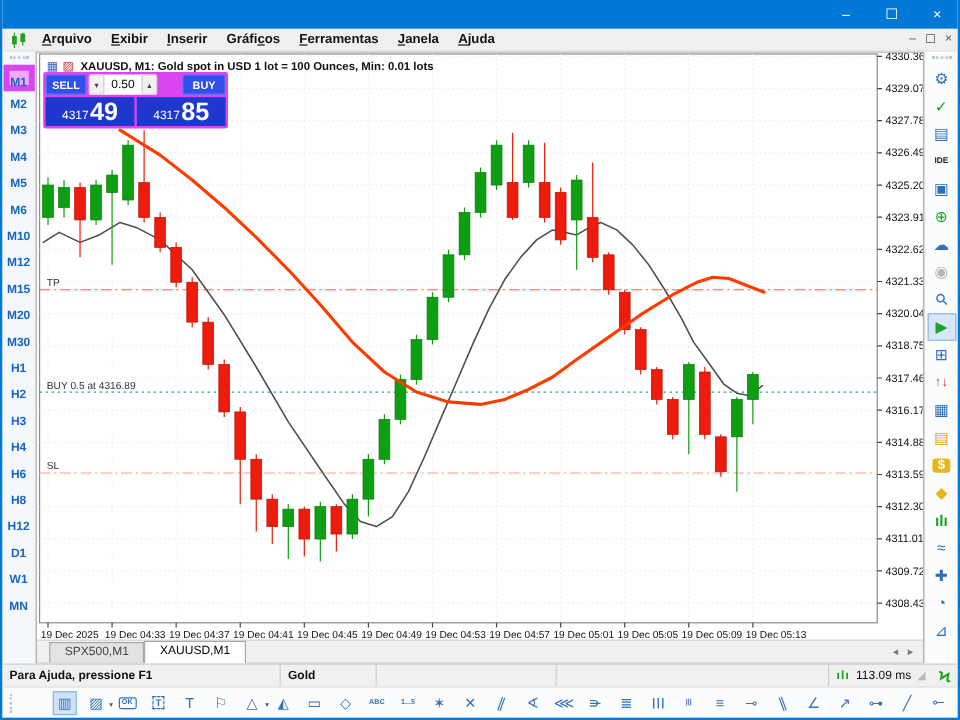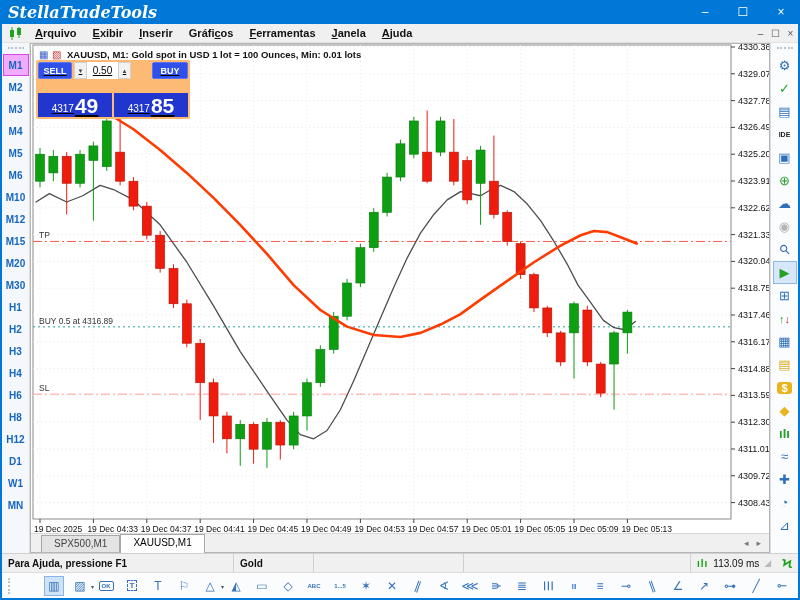--- a/index.html
+++ b/index.html
@@ -22,36 +22,36 @@
   .logo-svg{width:15px;height:13px;margin:0 4px 0 6px;}
   .mdi-controls{margin-left:auto;display:flex;color:#555;font-size:10px;}
   .mdi-controls span{width:15px;text-align:center;}
   
   .workspace{position:absolute;left:0;top:43px;width:796px;height:510px;display:flex;}
   .tf-sidebar{width:28px;background:#f4f7fb;border-right:1px solid #dcdcdc;display:flex;
               flex-direction:column;align-items:center;padding-top:2px;}
   .grip{width:16px;height:4px;border-top:2px dotted #b8c4d0;margin:2px 0 3px 0;}
   .tf-item{width:26px;height:22px;line-height:22px;text-align:center;font-size:10px;font-weight:bold;
            color:#1666c0;border:1px solid transparent;}
-  .tf-item.active{background:#f0abfc;border:1px solid #d946ef;}
+  .tf-item.active{background:#f0abfc;border:5px solid #d946ef;}
   .chart-window{width:740px;height:510px;background:#fff;position:relative;border:1px solid #b5b5b5;}
   .chart-body{position:relative;width:738px;height:489px;}
   .chart-body svg{position:absolute;left:0;top:0;}
   
-  .trade-panel{position:absolute;left:5px;top:16px;width:154px;background:#fdba74;padding:2px;
-               border-radius:2px;z-index:5;text-decoration:underline;}
+  .trade-panel{position:absolute;left:5px;top:16px;width:154px;background:#d946ef;padding:2px;
+               border-radius:2px;z-index:5;}
   .tp-row1{display:flex;height:17px;gap:2px;}
   .btn-sell,.btn-buy{background:#3050ea;color:#fff;font-size:9px;font-weight:bold;border:1px solid #5a73f2;
       display:flex;align-items:center;justify-content:center;border-radius:2px;}
   .btn-sell{width:34px;}  .btn-buy{width:36px;margin-left:19px;}
   .spinner{flex:1;display:flex;background:#fff;border-radius:2px;overflow:hidden;text-align:center;}
   .spin-btn{width:13px;background:#f2f2f2;color:#444;font-size:7px;display:flex;align-items:center;
             justify-content:center;border:1px solid #d0d0d0;}
   .spin-val{flex:1;font-size:10px;color:#000;display:flex;align-items:center;justify-content:center;}
-  .tp-row2{display:flex;margin-top:14px;gap:2px;}
+  .tp-row2{display:flex;margin-top:2px;gap:2px;}
   .quote{flex:1;background:#2036cf;color:#fff;height:24px;display:flex;align-items:flex-end;
          justify-content:center;padding-bottom:1px;}
   .quote .base{font-size:10px;margin-right:1px;margin-bottom:2px;}
   .quote .pips{font-size:21px;font-weight:bold;line-height:21px;}
   
   .tab-bar{position:absolute;left:0;bottom:0;width:738px;height:19px;background:#f0f0f0;
            display:flex;align-items:flex-end;padding-left:10px;border-top:1px solid #d8d8d8;}
   .tab{height:17px;line-height:16px;padding:0 12px;font-size:10px;border:1px solid #a8a8a8;
        border-bottom:none;background:#e3e3e3;color:#444;}
   .tab.active{background:#fff;color:#000;position:relative;top:1px;height:19px;}
@@ -83,21 +83,20 @@
   .bt-icon .tiny{font-size:6px;font-weight:bold;letter-spacing:0;}
   .bt-icon .boxed{border:1px solid #3572b9;border-radius:2px;font-size:6px;font-weight:bold;padding:1px 2px;}
   .bt-icon .dashedbox{border:1px dashed #3572b9;font-size:8px;font-weight:bold;padding:0px 2px;}
 </style>
 </head>
 <body>
 
 <div class="app">
 
   <div class="titlebar">
-    <span class="title">StellaTradeTools</span>
     <div class="win-controls">
       <span class="wc">–</span>
       <span class="wc">☐</span>
       <span class="wc">×</span>
     </div>
   </div>
 
   <div class="menubar">
     <svg class="logo-svg" viewBox="0 0 15 13">
       <rect x="2" y="3" width="4" height="7" fill="#23a126"></rect>

